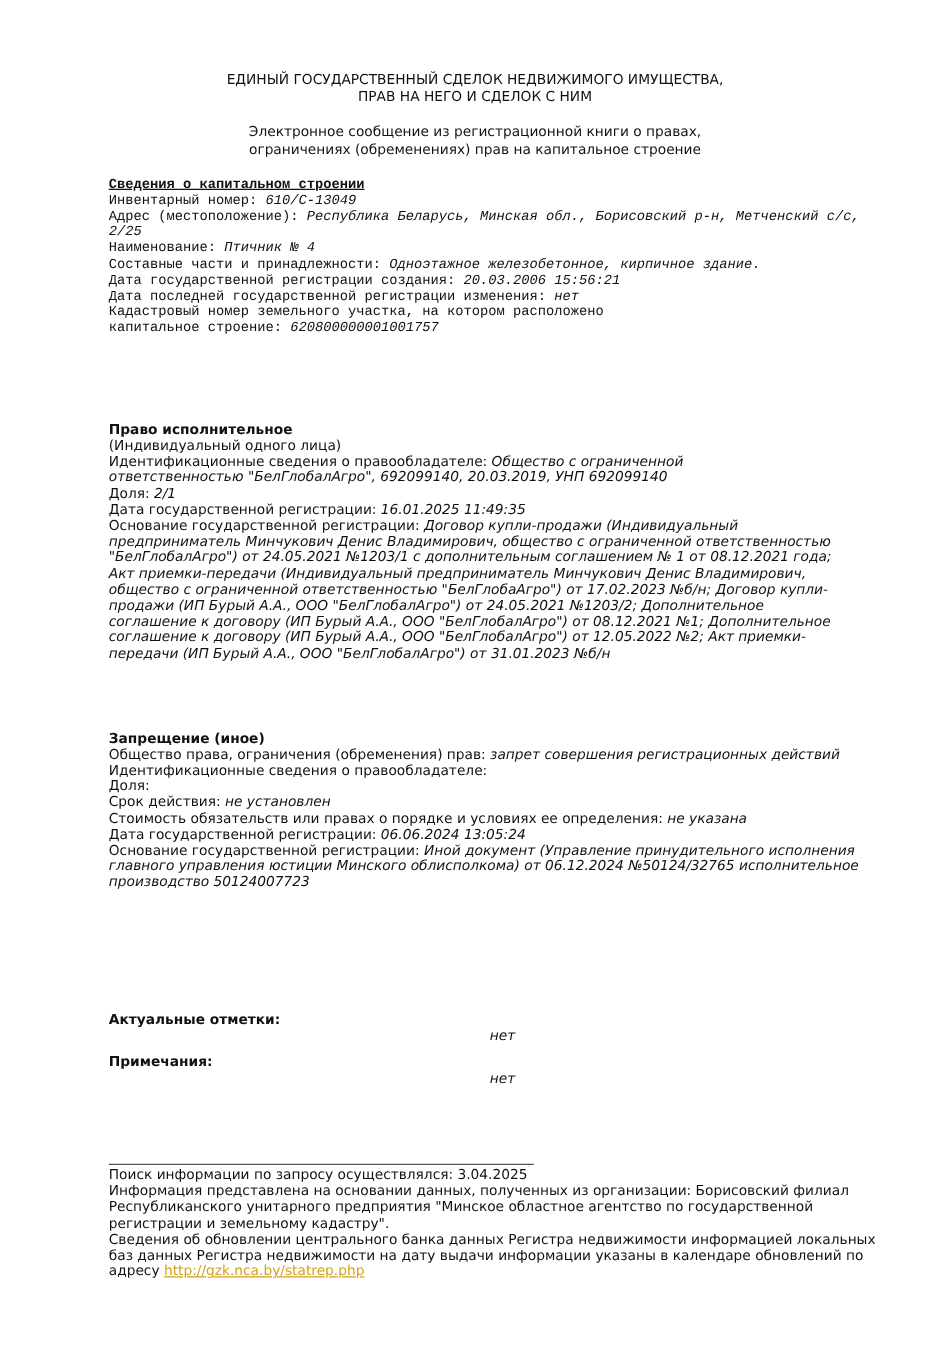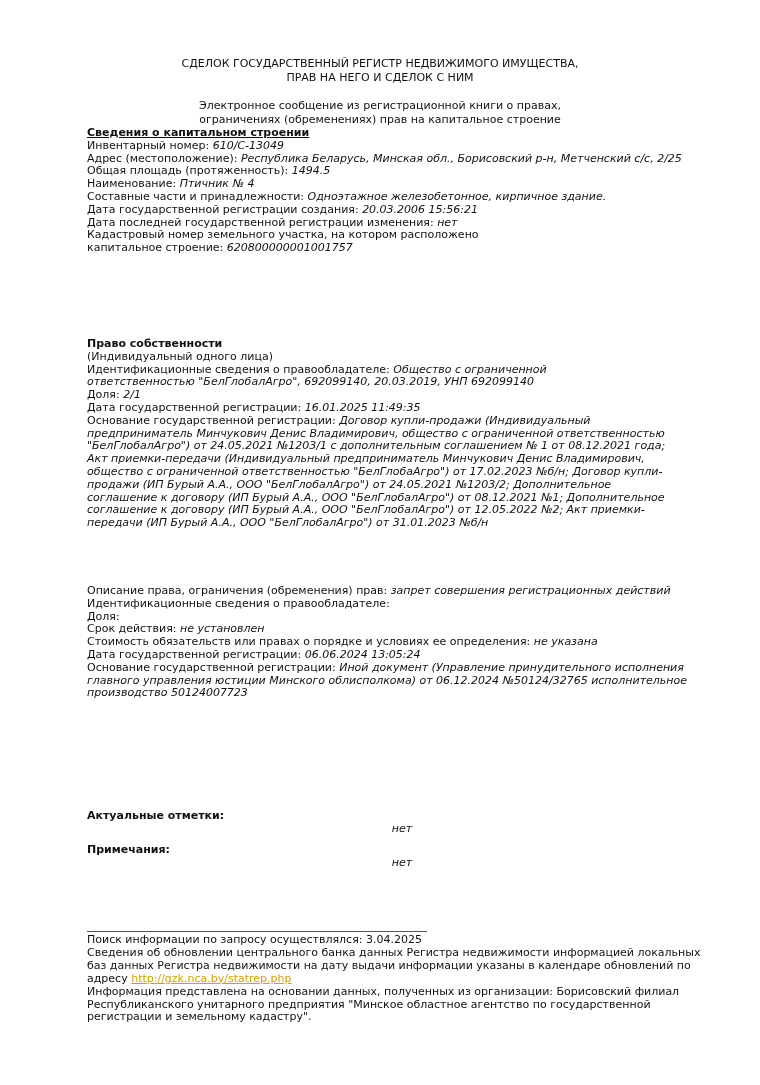--- a/index.html
+++ b/index.html
@@ -57,51 +57,51 @@
     }
     .footer a {
       color: #D4A017;
       text-decoration: underline;
     }
   </style>
 </head>
 <body>
 
 <div class="header header-title">
-  <span class="line">СДЕЛОК ГОСУДАРСТВЕННЫЙ РЕГИСТР НЕДВИЖИМОГО ИМУЩЕСТВА,</span>
+  <span class="line">ЕДИНЫЙ ГОСУДАРСТВЕННЫЙ СДЕЛОК НЕДВИЖИМОГО ИМУЩЕСТВА,</span>
   <span class="line">ПРАВ НА НЕГО И СДЕЛОК С НИМ</span>
 </div>
 <div class="header header-sub">
   <span class="line">Электронное сообщение из регистрационной книги о правах,</span>
   <span class="line">ограничениях (обременениях) прав на капитальное строение</span>
 </div>
 
-<div class="section" style="top:127px;">
+<div class="section" style="top:142px;font-family:Liberation Mono, monospace;">
   <span class="line section-title underline">Сведения о капитальном строении</span>
   <span class="line"><span>Инвентарный номер: </span><span class="val">610/C-13049</span></span>
   <span class="line"><span>Адрес (местоположение): </span><span class="val">Республика Беларусь, Минская обл., Борисовский р-н, Метченский с/с, 2/25</span></span>
-  <span class="line"><span>Общая площадь (протяженность): </span><span class="val">1494.5</span></span>
   <span class="line"><span>Наименование: </span><span class="val">Птичник № 4</span></span>
   <span class="line"><span>Составные части и принадлежности: </span><span class="val">Одноэтажное железобетонное, кирпичное здание.</span></span>
   <span class="line"><span>Дата государственной регистрации создания: </span><span class="val">20.03.2006 15:56:21</span></span>
   <span class="line"><span>Дата последней государственной регистрации изменения: </span><span class="val">нет</span></span>
   <span class="line" style="width:470px;"><span>Кадастровый номер земельного участка, на котором расположено капитальное строение: </span><span class="val">620800000001001757</span></span>
 </div>
 
 <div class="section" style="top:338px;">
-  <span class="line section-title">Право собственности</span>
+  <span class="line section-title">Право исполнительное</span>
   <span class="line">(Индивидуальный одного лица)</span>
   <span class="line" style="width:560px;"><span>Идентификационные сведения о правообладателе: </span><span class="val">Общество с ограниченной ответственностью "БелГлобалАгро", 692099140, 20.03.2019, УНП 692099140</span></span>
   <span class="line"><span>Доля: </span><span class="val">2/1</span></span>
   <span class="line"><span>Дата государственной регистрации: </span><span class="val">16.01.2025 11:49:35</span></span>
   <span class="line" style="width:590px;"><span>Основание государственной регистрации: </span><span class="val">Договор купли-продажи (Индивидуальный предприниматель Минчукович Денис Владимирович, общество с ограниченной ответственностью "БелГлобалАгро") от 24.05.2021 №1203/1 с дополнительным соглашением № 1 от 08.12.2021 года; Акт приемки-передачи (Индивидуальный предприниматель Минчукович Денис Владимирович, общество с ограниченной ответственностью "БелГлобаАгро") от 17.02.2023 №б/н; Договор купли-продажи (ИП Бурый А.А., ООО "БелГлобалАгро") от 24.05.2021 №1203/2; Дополнительное соглашение к договору (ИП Бурый А.А., ООО "БелГлобалАгро") от 08.12.2021 №1; Дополнительное соглашение к договору (ИП Бурый А.А., ООО "БелГлобалАгро") от 12.05.2022 №2; Акт приемки-передачи (ИП Бурый А.А., ООО "БелГлобалАгро") от 31.01.2023 №б/н</span></span>
 </div>
 
 <div class="section" style="top:585px;">
-  <span class="line"><span>Описание права, ограничения (обременения) прав: </span><span class="val">запрет совершения регистрационных действий</span></span>
+  <span class="line section-title">Запрещение (иное)</span>
+  <span class="line"><span>Общество права, ограничения (обременения) прав: </span><span class="val">запрет совершения регистрационных действий</span></span>
   <span class="line"><span>Идентификационные сведения о правообладателе: </span><span class="val"></span></span>
   <span class="line"><span>Доля: </span><span class="val"></span></span>
   <span class="line"><span>Срок действия: </span><span class="val">не установлен</span></span>
   <span class="line"><span>Стоимость обязательств или правах о порядке и условиях ее определения: </span><span class="val">не указана</span></span>
   <span class="line"><span>Дата государственной регистрации: </span><span class="val">06.06.2024 13:05:24</span></span>
   <span class="line" style="width:625px;"><span>Основание государственной регистрации: </span><span class="val">Иной документ (Управление принудительного исполнения главного управления юстиции Минского облисполкома) от 06.12.2024 №50124/32765 исполнительное производство 50124007723</span></span>
 </div>
 
 <div class="section" style="top:810px;">
   <span class="line section-title">Актуальные отметки:</span>
@@ -110,15 +110,15 @@
 
 <div class="section" style="top:844px;">
   <span class="line section-title">Примечания:</span>
   <span class="line val">нет</span>
 </div>
 
 <div class="sep"></div>
 
 <div class="footer">
   <span class="line">Поиск информации по запросу осуществлялся: 3.04.2025</span>
+  <span class="line">Информация представлена на основании данных, полученных из организации: Борисовский филиал Республиканского унитарного предприятия "Минское областное агентство по государственной регистрации и земельному кадастру".</span>
   <span class="line"><span>Сведения об обновлении центрального банка данных Регистра недвижимости информацией локальных баз данных Регистра недвижимости на дату выдачи информации указаны в календаре обновлений по адресу </span><a href="#" style="color: rgb(212, 160, 23);">http://gzk.nca.by/statrep.php</a></span>
-  <span class="line">Информация представлена на основании данных, полученных из организации: Борисовский филиал Республиканского унитарного предприятия "Минское областное агентство по государственной регистрации и земельному кадастру".</span>
 </div>
 
 </body></html>

